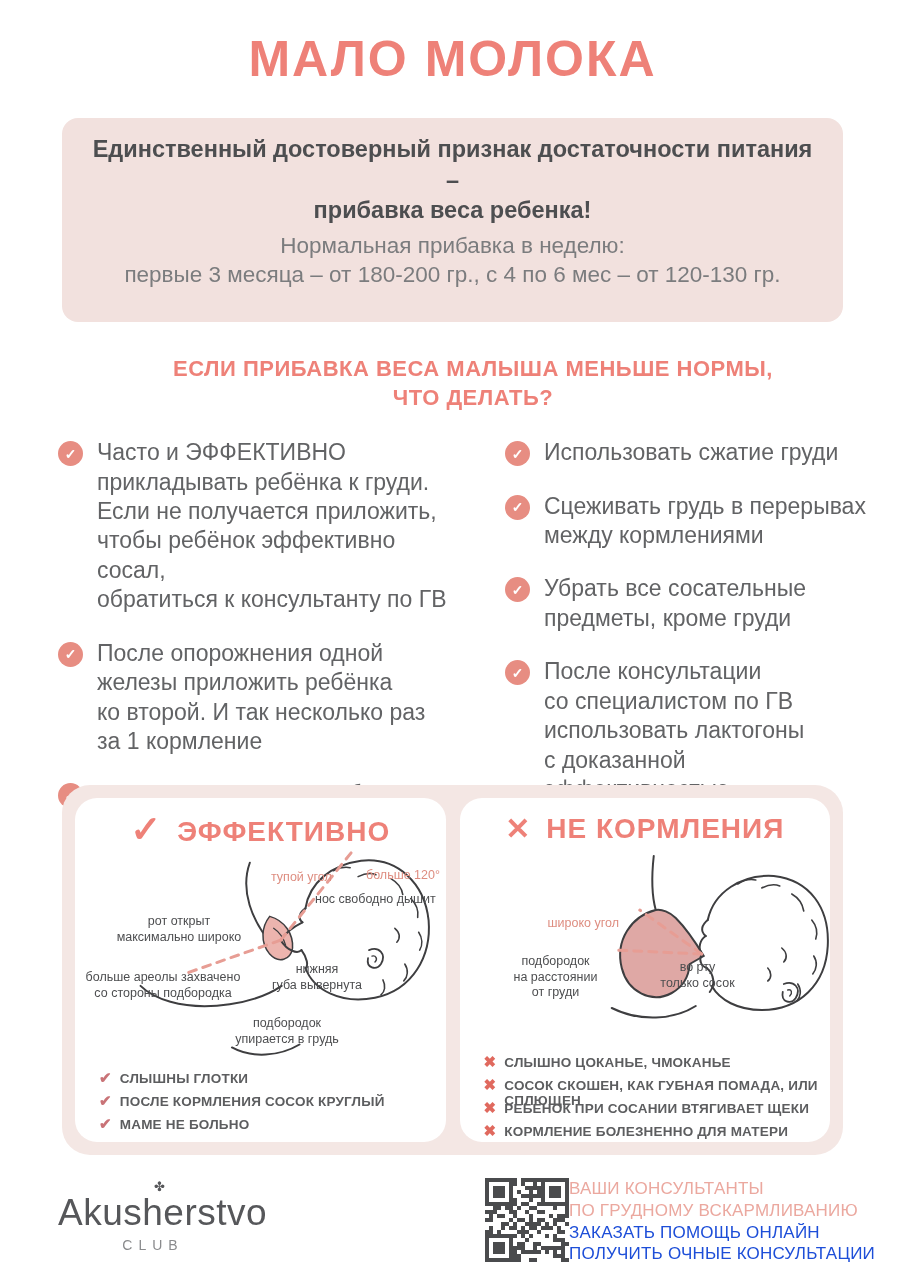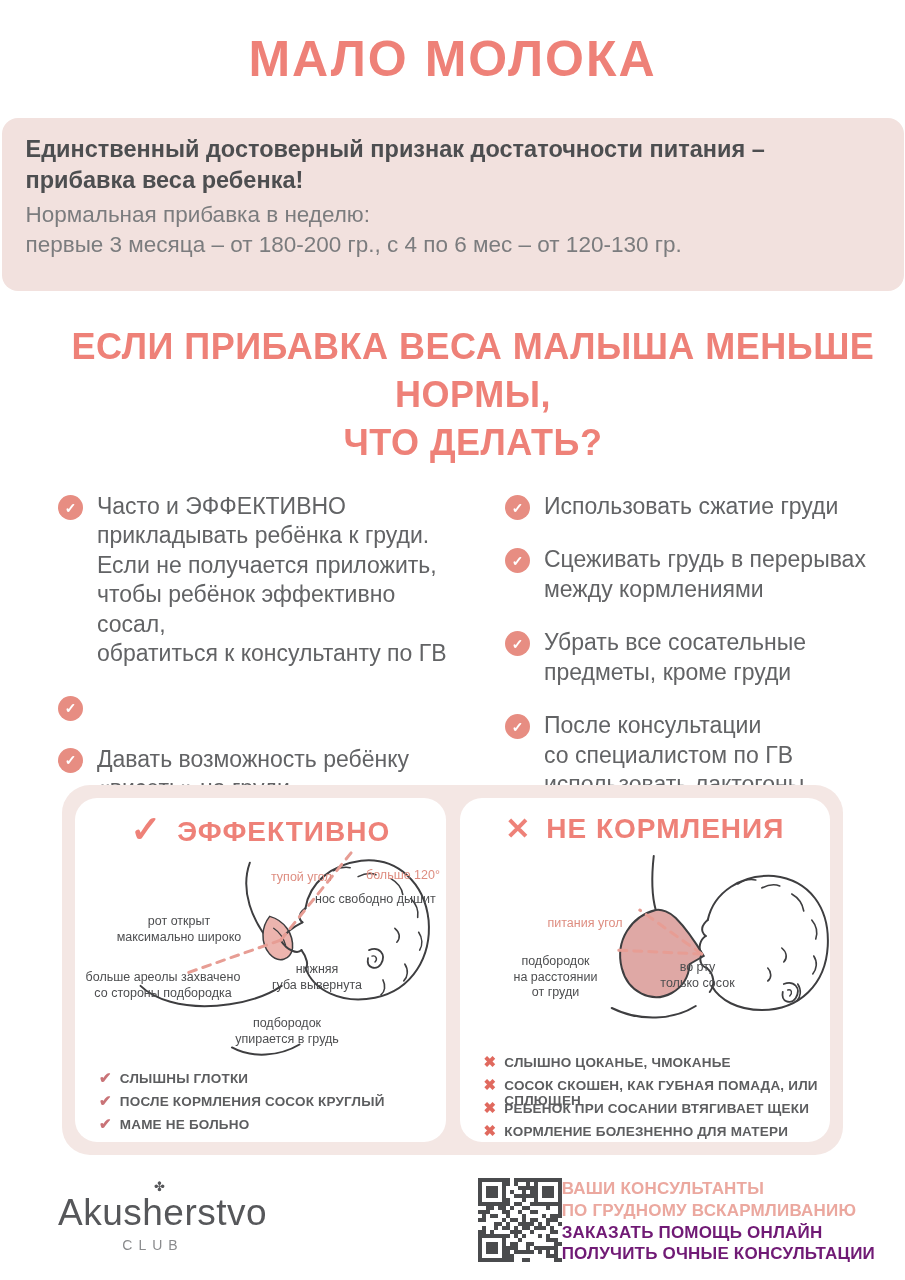--- a/index.html
+++ b/index.html
@@ -24,33 +24,33 @@
   }
   .preline{white-space:pre-line;}
 
   
   .main-title{
     margin-top:30px;text-align:center;
     font-size:50px;font-weight:bold;letter-spacing:2px;
     color:var(--salmon);
   }
   .info-box{
-    width:902px;margin:30px auto 0;
+    width:781px;margin:30px auto 0;
     background:var(--pinkbox);border-radius:16px;
-    padding:16px 24px 32px;
+    padding:16px 24px 32px;text-align:center;
   }
   .info-box-bold{
     font-size:23.5px;font-weight:bold;color:var(--ink);line-height:1.3;
   }
   .info-box-normal{
     margin-top:5px;font-size:22.5px;color:var(--gray);line-height:1.32;
   }
   .section-heading{
     margin-top:32px;text-align:center;
-    font-size:36px;font-weight:bold;color:var(--salmon);
+    font-size:22px;font-weight:bold;color:var(--salmon);
     line-height:1.32;letter-spacing:.5px;margin-left:41px;
   }
 
   
   .advice{display:flex;gap:35px;padding:0 30px 0 58px;margin-top:26px;}
   .advice-col{display:flex;flex-direction:column;}
   .advice-col.left{width:412px;flex:none;}
   .advice-col.right{flex:1;}
   .advice-item{display:flex;gap:14px;margin-bottom:24px;align-items:flex-start;}
   .advice-check{
@@ -89,25 +89,25 @@
 
   
   .footer{
     position:absolute;left:58px;top:1178px;width:817px;
     display:flex;justify-content:space-between;align-items:flex-start;
   }
   .logo{position:relative;margin-top:14px;width:190px;text-align:center;}
   .logo-clover{position:absolute;left:96px;top:-13px;font-size:13px;color:#56575a;}
   .logo-name{font-size:37px;color:#56575a;letter-spacing:.5px;}
   .logo-sub{margin-top:3px;font-size:14px;letter-spacing:6px;color:#8a8b8d;}
-  .consult{display:flex;align-items:flex-start;font-weight:bold;}
+  .consult{display:flex;align-items:flex-start;}
   .qr-box{width:84px;height:84px;flex:none;}
   .consult-lines{font-size:17px;line-height:1.28;letter-spacing:.2px;}
   .consult-lines .c0,.consult-lines .c1{color:#eba89f;}
-  .consult-lines .c2,.consult-lines .c3{color:#701a75;}
+  .consult-lines .c2,.consult-lines .c3{color:#1d4ed8;}
 </style>
 </head>
 <body>
 
 <h1 class="main-title">МАЛО МОЛОКА</h1>
 
 <div class="info-box">
   <div class="info-box-bold preline">Единственный достоверный признак достаточности питания –
 прибавка веса ребенка!</div>
   <div class="info-box-normal preline">Нормальная прибавка в неделю:
@@ -122,20 +122,24 @@
     <div class="advice-item">
       <span class="advice-check">✓</span>
       <span class="advice-text preline">Часто и ЭФФЕКТИВНО
 прикладывать ребёнка к груди.
 Если не получается приложить,
 чтобы ребёнок эффективно сосал,
 обратиться к консультанту по ГВ</span>
     </div>
     <div class="advice-item">
       <span class="advice-check">✓</span>
+      <span class="advice-text preline">После опорожнения одной
+железы приложить ребёнка
+ко второй. И так несколько раз
+за 1 кормление</span>
     </div>
     <div class="advice-item">
       <span class="advice-check">✓</span>
       <span class="advice-text preline">Давать возможность ребёнку
 «висеть» на груди</span>
     </div>
   </div>
   <div class="advice-col right">
     <div class="advice-item">
       <span class="advice-check">✓</span>
@@ -266,21 +270,21 @@
           <path d="M 320 150 C 325 154, 326 160, 322 164"></path>
           <path d="M 306 170 C 310 174, 310 180, 306 183"></path>
         </g>
       </g>
 
       <g stroke="#e79d94" stroke-width="3" stroke-dasharray="8 7" stroke-linecap="round" fill="none">
         <path d="M 240 156 L 178 112"></path>
         <path d="M 240 156 L 152 152"></path>
       </g>
     </svg>
-    <div class="dlabel coral" style="left:88px;top:118px;">питания угол</div>
+    <div class="dlabel coral" style="left:88px;top:118px;">широко угол</div>
     <div class="dlabel preline" style="left:46px;top:156px;width:100px;">подбородок
 на расстоянии
 от груди</div>
     <div class="dlabel preline" style="left:192px;top:162px;width:92px;">во рту
 только сосок</div>
     <div class="card-checklist" style="top:256px;">
       <div class="cl-item">
         <span class="cl-ico no">✖</span>
         <span>СЛЫШНО ЦОКАНЬЕ, ЧМОКАНЬЕ</span>
       </div>

